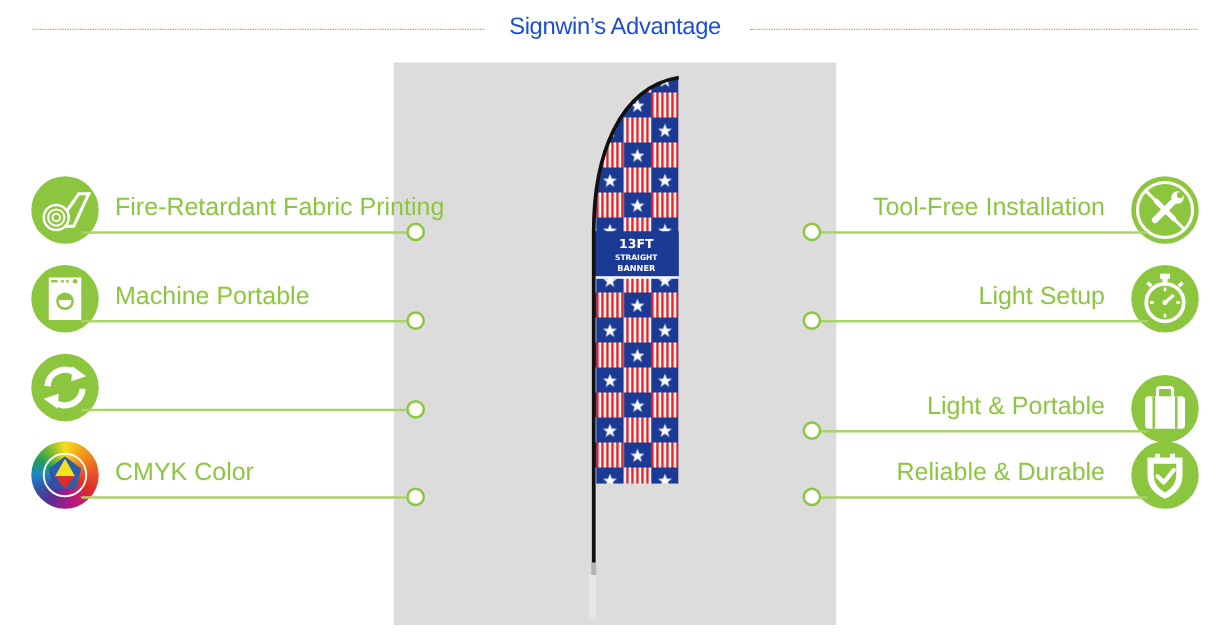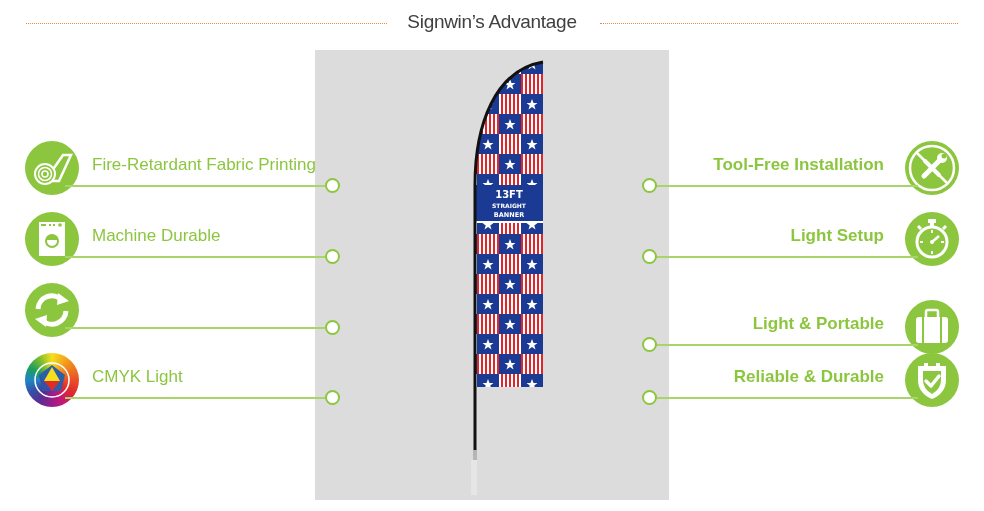--- a/index.html
+++ b/index.html
@@ -4,42 +4,42 @@
   <style>
     * { box-sizing: border-box; margin: 0; padding: 0; }
     html, body { width: 984px; height: 511px; background: #ffffff; overflow: hidden; }
     body { position: relative; font-family: "Liberation Sans", sans-serif; }
 
     .title-row { position: absolute; left: 0; top: 0; width: 984px; height: 46px; }
     .title-line { position: absolute; top: 23px; height: 0; border-top: 1px dotted #f08a3a; }
     .title-line.left { left: 26px; width: 361px; }
     .title-line.right { left: 600px; width: 358px; }
     .title-text { position: absolute; left: 388px; top: 11px; width: 208px; text-align: center;
-      font-size: 19px; color: #404040; letter-spacing: -0.3px; }
+      font-size: 19px; color: #1d4ed8; letter-spacing: -0.3px; }
 
     .panel { position: absolute; left: 315px; top: 50px; width: 354px; height: 450px; background: #dcdcdc; }
 
     .flag { position: absolute; left: 455px; top: 55px; width: 100px; height: 440px; }
 
     .feature { position: absolute; height: 40px; }
     .feature .icon { position: absolute; width: 54px; height: 54px; border-radius: 50%;
       background: #8cc63f; top: 0; }
     .feature .icon svg { position: absolute; left: 0; top: 0; width: 54px; height: 54px; }
-    .feature .label { position: absolute; font-size: 17px; color: #8cc63f; white-space: nowrap; top: 14px; }
+    .feature .label { position: absolute; font-size: 20px; color: #8cc63f; white-space: nowrap; top: 14px; }
     .feature .line { position: absolute; height: 2px; background: #a9d46a; top: 44px; }
     .feature .dot { position: absolute; width: 15px; height: 15px; border-radius: 50%;
       border: 2px solid #8cc63f; background: #ffffff; top: 37px; }
 
     .feature.left { left: 25px; width: 320px; }
     .feature.left .icon { left: 0; }
     .feature.left .label { left: 67px; }
     .feature.left .line { left: 40px; width: 260px; }
     .feature.left .dot { left: 300px; }
 
-    .feature.right { left: 642px; width: 320px; font-weight: bold; }
+    .feature.right { left: 642px; width: 320px; }
     .feature.right .icon { left: 263px; }
     .feature.right .label { right: 78px; text-align: right; }
     .feature.right .line { left: 14px; width: 262px; }
     .feature.right .dot { left: 0; }
 
     .banner-text { font-family: "DejaVu Sans", sans-serif; font-weight: bold; fill: #ffffff; }
   </style>
 </head>
 <body>
 
@@ -103,21 +103,21 @@
       <rect x="14" y="10" width="26" height="34" fill="#fff"></rect>
       <rect x="16" y="12" width="5" height="2" fill="#8cc63f"></rect>
       <rect x="24" y="12" width="2" height="2" fill="#8cc63f"></rect>
       <rect x="28" y="12" width="2" height="2" fill="#8cc63f"></rect>
       <circle cx="35" cy="13" r="1.8" fill="#8cc63f"></circle>
       <circle cx="27" cy="29" r="7" fill="#8cc63f"></circle>
       <circle cx="27" cy="29" r="5" fill="#fff"></circle>
       <rect x="22" y="24" width="10" height="4" fill="#8cc63f"></rect>
     </svg>
   </div>
-  <span class="label">Machine Durable</span>
+  <span class="label">Machine Portable</span>
   <div class="line"></div>
   <div class="dot"></div>
 </div>
 
 <div class="feature left" style="top:283px;">
   <div class="icon">
     <svg viewBox="0 0 54 54">
       <path d="M13,26 A14,14 0 0 1 37,17" fill="none" stroke="#fff" stroke-width="5"></path>
       <polygon points="33,10 44,18 32,22" fill="#fff"></polygon>
       <path d="M41,28 A14,14 0 0 1 17,37" fill="none" stroke="#fff" stroke-width="5"></path>
@@ -131,21 +131,21 @@
 <div class="feature left" style="top:353px;">
   <div class="icon" style="background:conic-gradient(#f4e01c 0deg,#f4a81c 30deg,#ee7b1f 60deg,#e8502a 90deg,#e02b2b 120deg,#c8186e 150deg,#9a1c8c 180deg,#5a2d91 210deg,#3650a5 240deg,#1f86c6 270deg,#1f9e5a 300deg,#7fbd2c 330deg,#f4e01c 360deg);">
     <svg viewBox="0 0 54 54">
       <circle cx="27" cy="27" r="17" fill="none" stroke="#fff" stroke-width="1.5"></circle>
       <polygon points="27,12 40,22 36,38 18,38 14,22" fill="#2f5ea8"></polygon>
       <polygon points="27,14 35,28 19,28" fill="#f4e01c"></polygon>
       <polygon points="35,28 27,38 19,28" fill="#e02b2b"></polygon>
       <polygon points="19,28 27,38 18,38 14,22" fill="#3650a5"></polygon>
     </svg>
   </div>
-  <span class="label">CMYK Light</span>
+  <span class="label">CMYK Color</span>
   <div class="line"></div>
   <div class="dot"></div>
 </div>
 
 <div class="feature right" style="top:141px;">
   <div class="icon">
     <svg viewBox="0 0 54 54">
       <circle cx="27" cy="27" r="22" fill="none" stroke="#fff" stroke-width="2.5"></circle>
       <line x1="12" y1="12" x2="42" y2="42" stroke="#fff" stroke-width="2.5"></line>
       <line x1="19" y1="35" x2="35" y2="19" stroke="#fff" stroke-width="5" stroke-linecap="round"></line>

